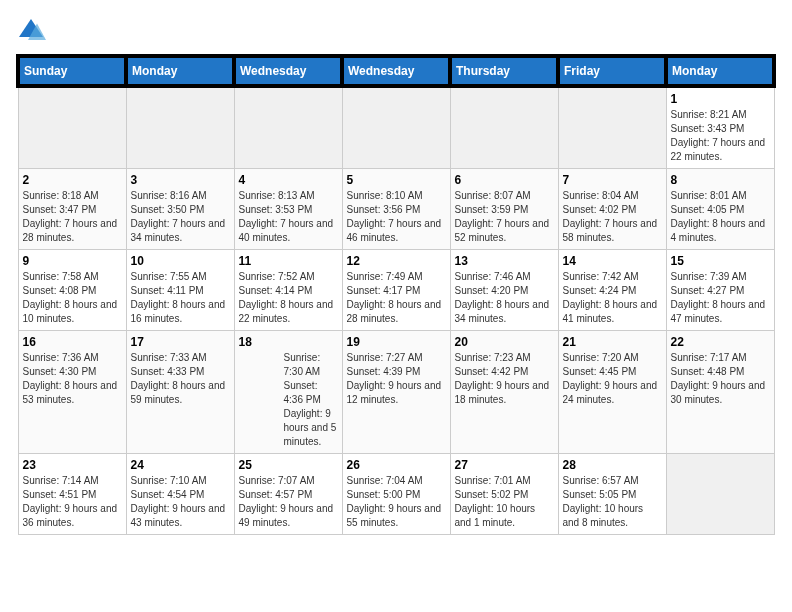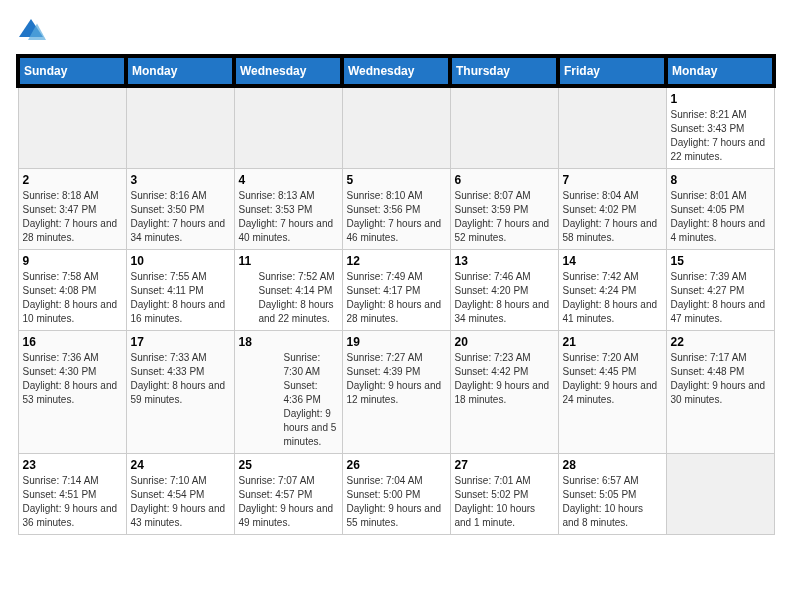--- a/index.html
+++ b/index.html
@@ -186,21 +186,21 @@
 Daylight: 8 hours and 10 minutes.</div>
         </td>
         <td>
           <span class="day-number">10</span>
           <div class="day-info" style="white-space: pre-line;">Sunrise: 7:55 AM
 Sunset: 4:11 PM
 Daylight: 8 hours and 16 minutes.</div>
         </td>
         <td>
           <span class="day-number">11</span>
-          <div class="day-info" style="white-space: pre-line; margin-left: 20px;">Sunrise: 7:52 AM
+          <div class="day-info" style="white-space: pre-line;">Sunrise: 7:52 AM
 Sunset: 4:14 PM
 Daylight: 8 hours and 22 minutes.</div>
         </td>
         <td>
           <span class="day-number">12</span>
           <div class="day-info" style="white-space: pre-line;">Sunrise: 7:49 AM
 Sunset: 4:17 PM
 Daylight: 8 hours and 28 minutes.</div>
         </td>
         <td>

